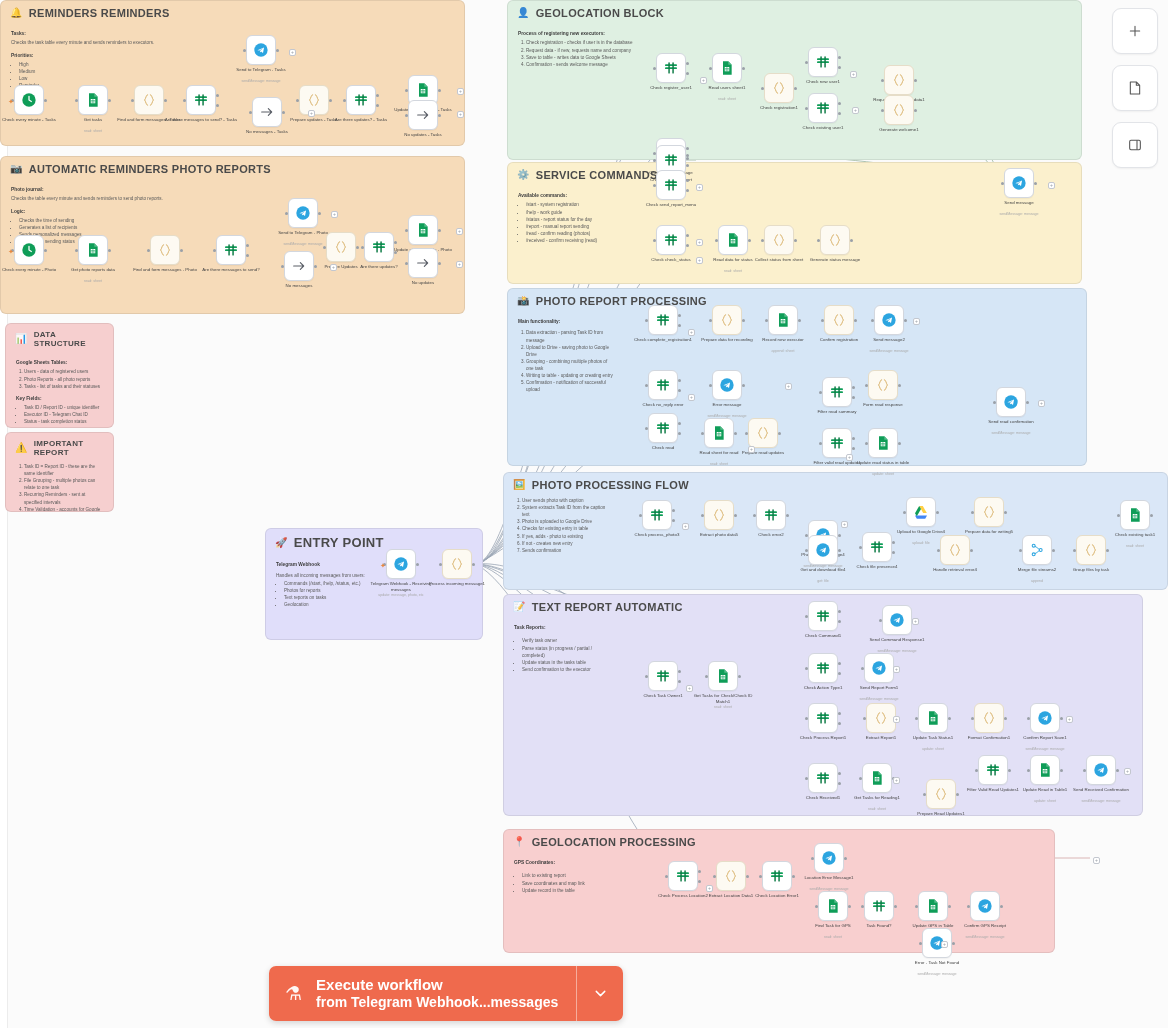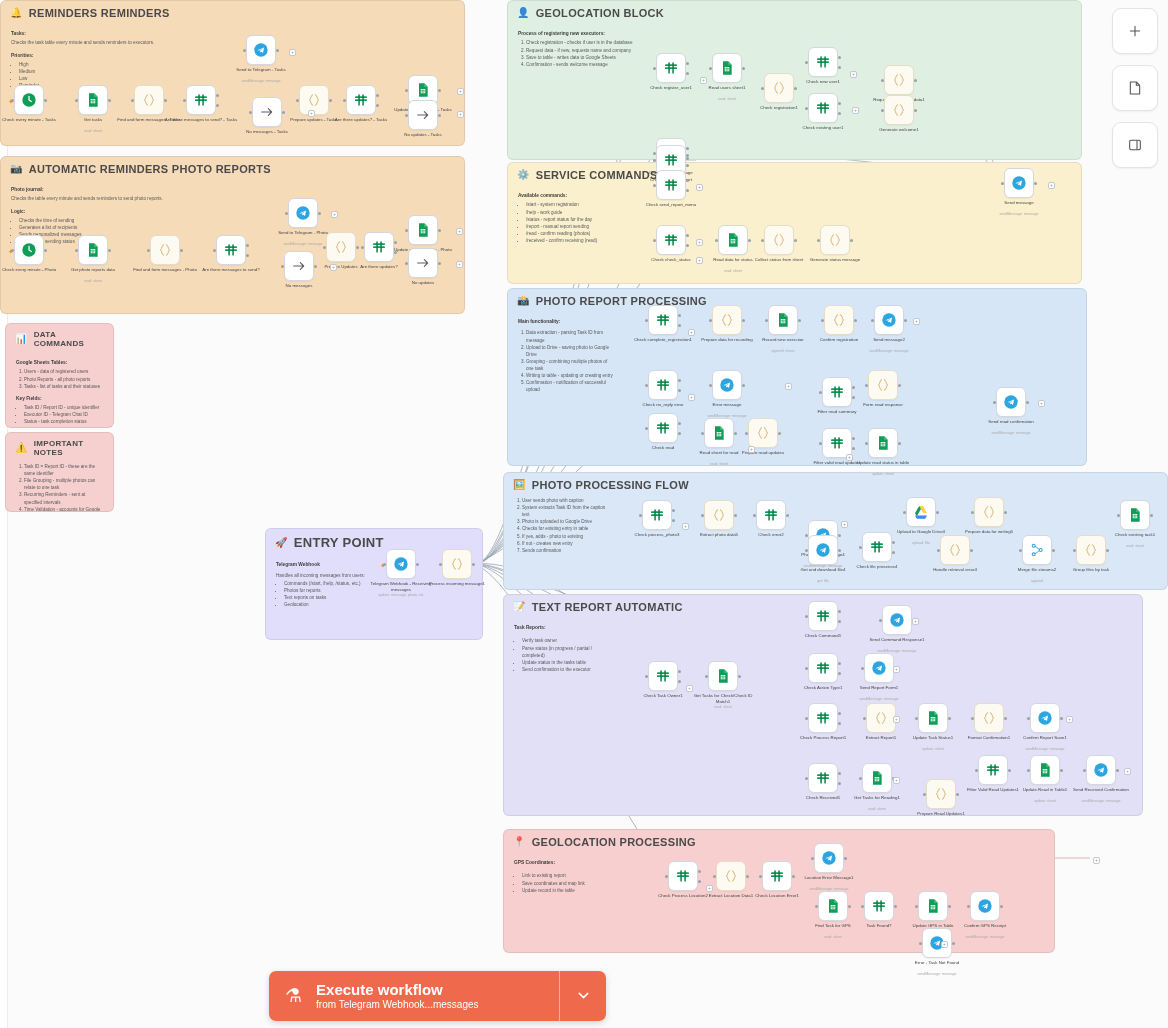--- a/index.html
+++ b/index.html
@@ -95,21 +95,21 @@
     position:absolute; left:269px; bottom:7px; display:flex; align-items:stretch;
     border-radius:7px; overflow:hidden; box-shadow:0 2px 6px rgba(0,0,0,.16);
   }
   #execmain {
     background:#ef6a4d; color:#fff; display:flex; align-items:center; gap:14px;
     padding:10px 18px 10px 16px; cursor:pointer; min-width:290px;
   }
   #execmain .flask { font-size:19px; opacity:.95; }
   #exectext { line-height:1.22; }
   #exectext .t1 { font-size:15px; font-weight:700; }
-  #exectext .t2 { font-size:10px; font-weight:400; }
+  #exectext .t2 { font-size:14px; font-weight:700; }
   #execcaret {
     background:#ef6a4d; color:#fff; width:47px; display:flex;
     align-items:center; justify-content:center; cursor:pointer;
     border-left:1px solid rgba(255,255,255,.45); font-size:16px;
   }
   .edge-l { position:absolute; left:0; top:0; bottom:0; width:8px; background:#fff; border-right:1px solid #ececec;}
 </style>
 </head>
 <body>
 
@@ -312,42 +312,42 @@
         <li>Generates a list of recipients</li>
         <li>Sends personalized messages</li>
         <li>Updates the sending status</li>
       </ul>
     </div>
   </div>
 
   <div class="sticky n-pink" style="left:5px;top:323px;width:109px;height:105px;">
     <div class="sticky-title">
       <span class="sticky-ico">📊</span>
-      <span style="font-size:8px">DATA COMMANDS</span>
+      <span style="font-size:8px">DATA STRUCTURE</span>
     </div>
     <div class="sticky-body">
       <div class="hd">Google Sheets Tables:</div>
       <ol>
         <li>Users - data of registered users</li>
         <li>Photo Reports - all photo reports</li>
         <li>Tasks - list of tasks and their statuses</li>
       </ol>
       <div class="hd">Key Fields:</div>
       <ul>
         <li>Task ID / Report ID - unique identifier</li>
         <li>Executor ID - Telegram Chat ID</li>
         <li>Status - task completion status</li>
       </ul>
     </div>
   </div>
 
   <div class="sticky n-pink" style="left:5px;top:432px;width:109px;height:80px;">
     <div class="sticky-title">
       <span class="sticky-ico">⚠️</span>
-      <span style="font-size:8px">IMPORTANT NOTES</span>
+      <span style="font-size:8px">IMPORTANT REPORT</span>
     </div>
     <div class="sticky-body">
       <ol>
         <li>Task ID = Report ID - these are the same identifier</li>
         <li>File Grouping - multiple photos can relate to one task</li>
         <li>Recurring Reminders - sent at specified intervals</li>
         <li>Time Validation - accounts for Google Sheets timezone</li>
       </ol>
     </div>
   </div>

